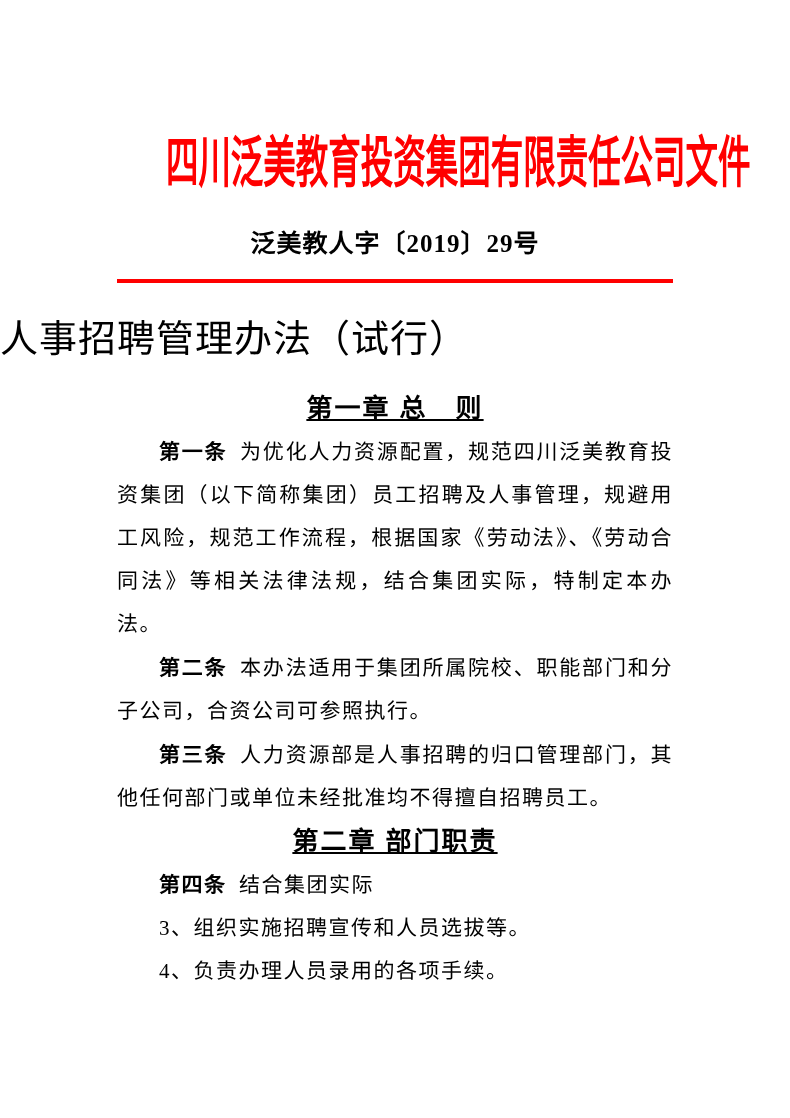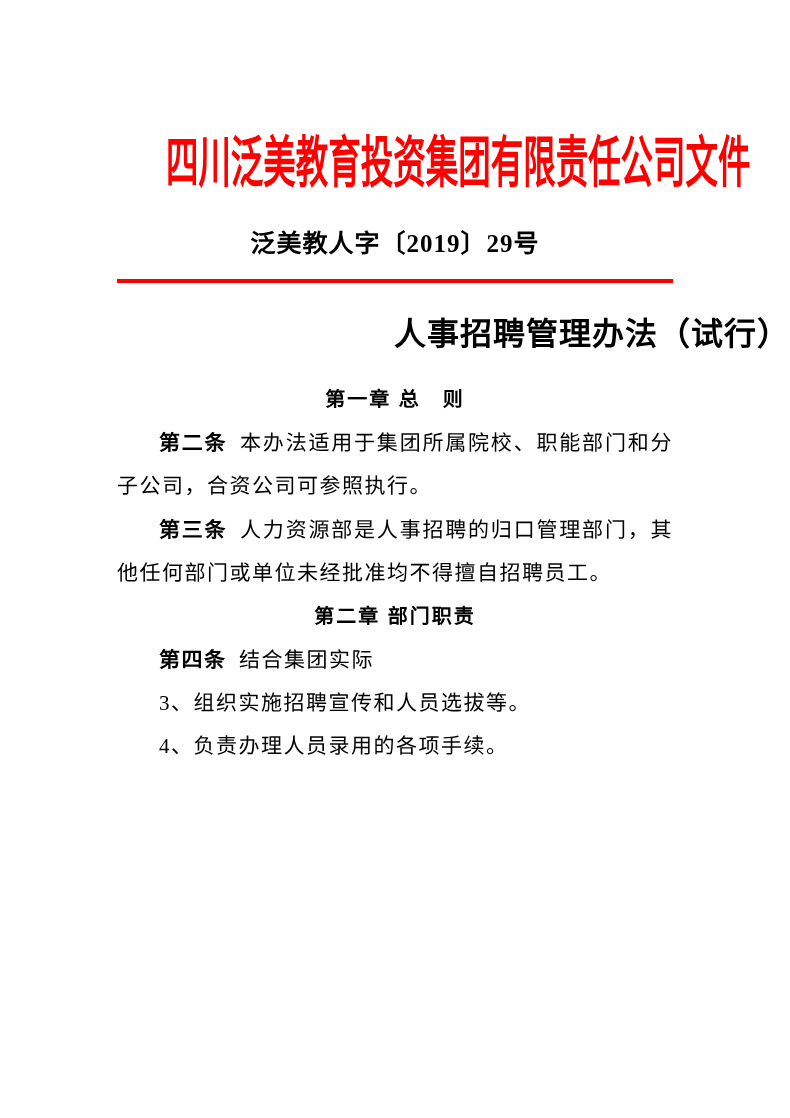--- a/index.html
+++ b/index.html
@@ -38,42 +38,43 @@
     letter-spacing: 1px;
   }
   .red-line {
     width: 556px;
     height: 4px;
     background: #ff0000;
     margin: 20px auto 0 auto;
   }
   .doc-title {
     margin: 25px 0 0 0;
-    text-align: right;
-    font-weight: bold;
-    font-size: 32px;
+    text-align: left;
+    font-weight: normal;
+    font-size: 38px;
     letter-spacing: 1px;
     font-family: "Liberation Sans", "DejaVu Sans", sans-serif;
   }
   .content {
     margin: 0 117px;
     font-size: 21px;
     line-height: 43px;
     text-align: justify;
     text-justify: inter-character;
     letter-spacing: 1.5px;
   }
   .chapter-heading {
     margin: 0;
     text-align: center;
     font-weight: bold;
-    font-size: 20px;
+    font-size: 26px;
     line-height: 43px;
     letter-spacing: 2px;
     font-family: "Liberation Sans", "DejaVu Sans", sans-serif;
+    text-decoration: underline;
   }
   .section:first-child .chapter-heading {
     margin-top: 24px;
   }
   .content p {
     margin: 0;
     text-indent: 2em;
   }
   .article-label {
     font-weight: bold;
@@ -92,20 +93,21 @@
     <div class="red-line"></div>
   </div>
 
   <h1 class="doc-title">人事招聘管理办法（试行）</h1>
 
   <div class="content">
 
     <div class="section">
       <h2 class="chapter-heading">第一章 总　则</h2>
 
+      <p><span class="article-label">第一条</span><span>为优化人力资源配置，规范四川泛美教育投资集团（以下简称集团）员工招聘及人事管理，规避用工风险，规范工作流程，根据国家《劳动法》、《劳动合同法》等相关法律法规，结合集团实际，特制定本办法。</span></p>
 
       <p><span class="article-label">第二条</span><span>本办法适用于集团所属院校、职能部门和分子公司，合资公司可参照执行。</span></p>
 
       <p><span class="article-label">第三条</span><span>人力资源部是人事招聘的归口管理部门，其他任何部门或单位未经批准均不得擅自招聘员工。</span></p>
     </div>
 
     <div class="section">
       <h2 class="chapter-heading">第二章 部门职责</h2>
 
       <p><span class="article-label">第四条</span><span>结合集团实际</span></p>

